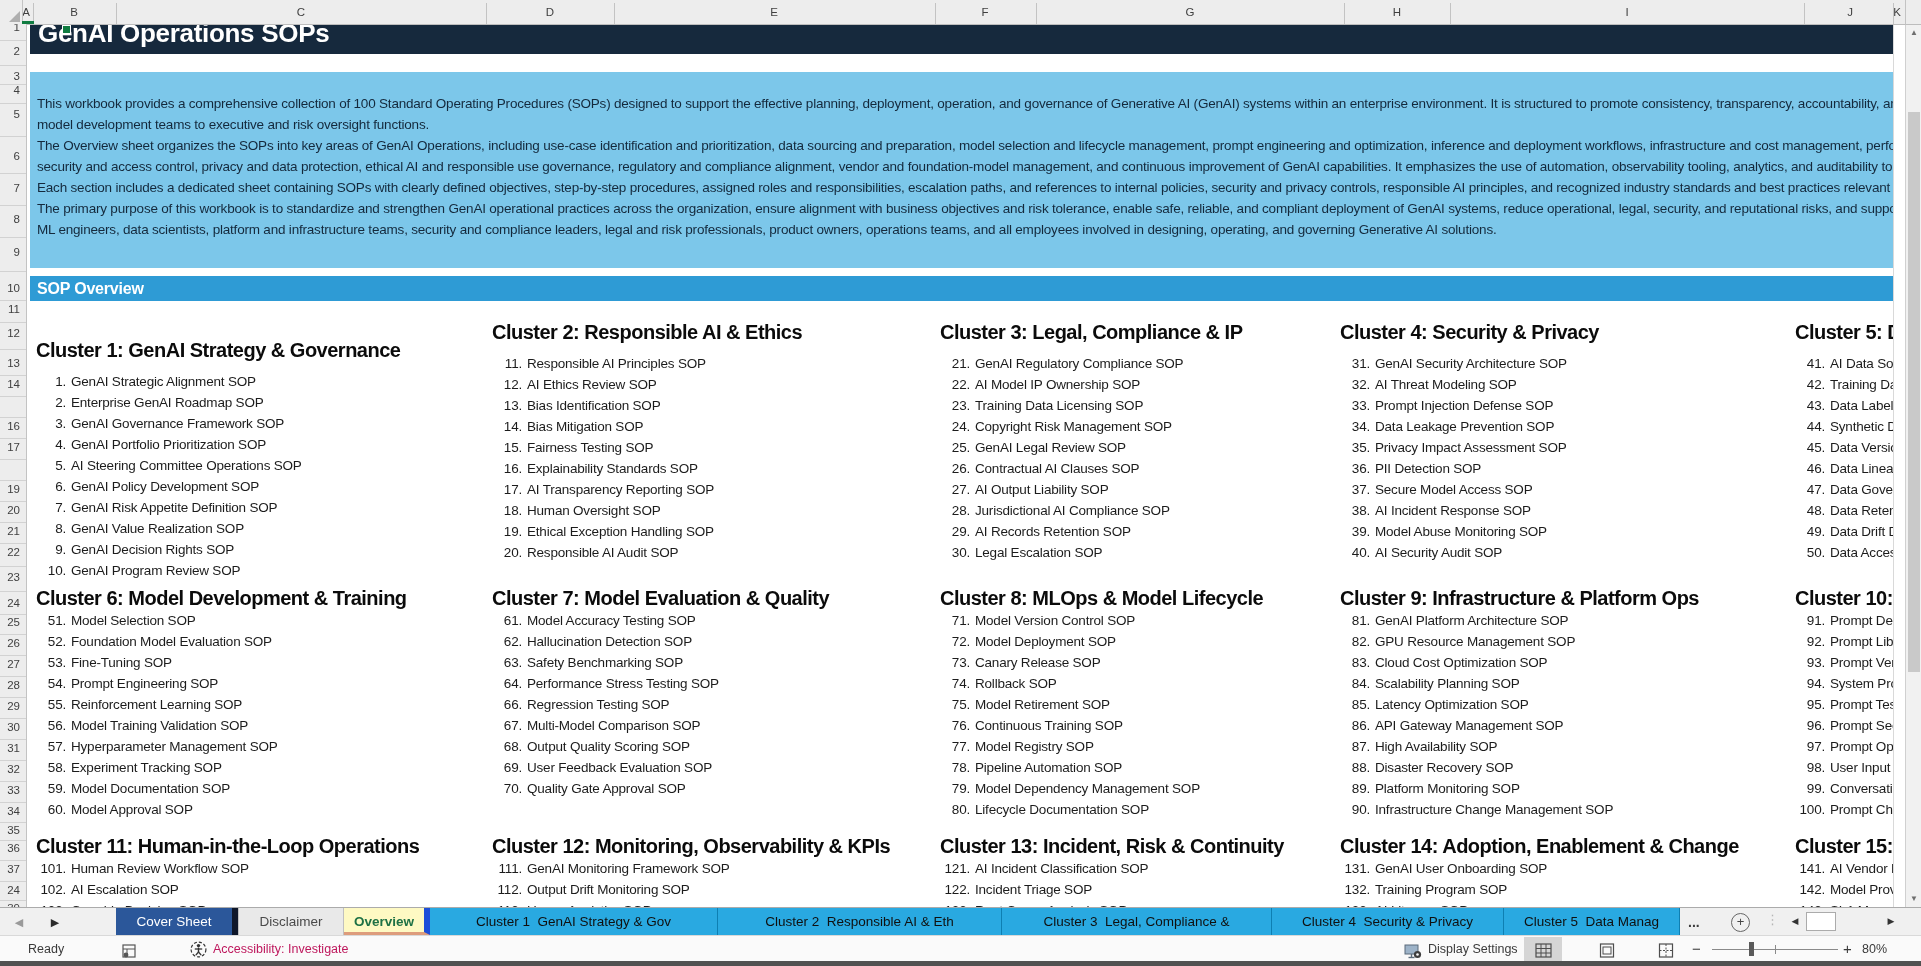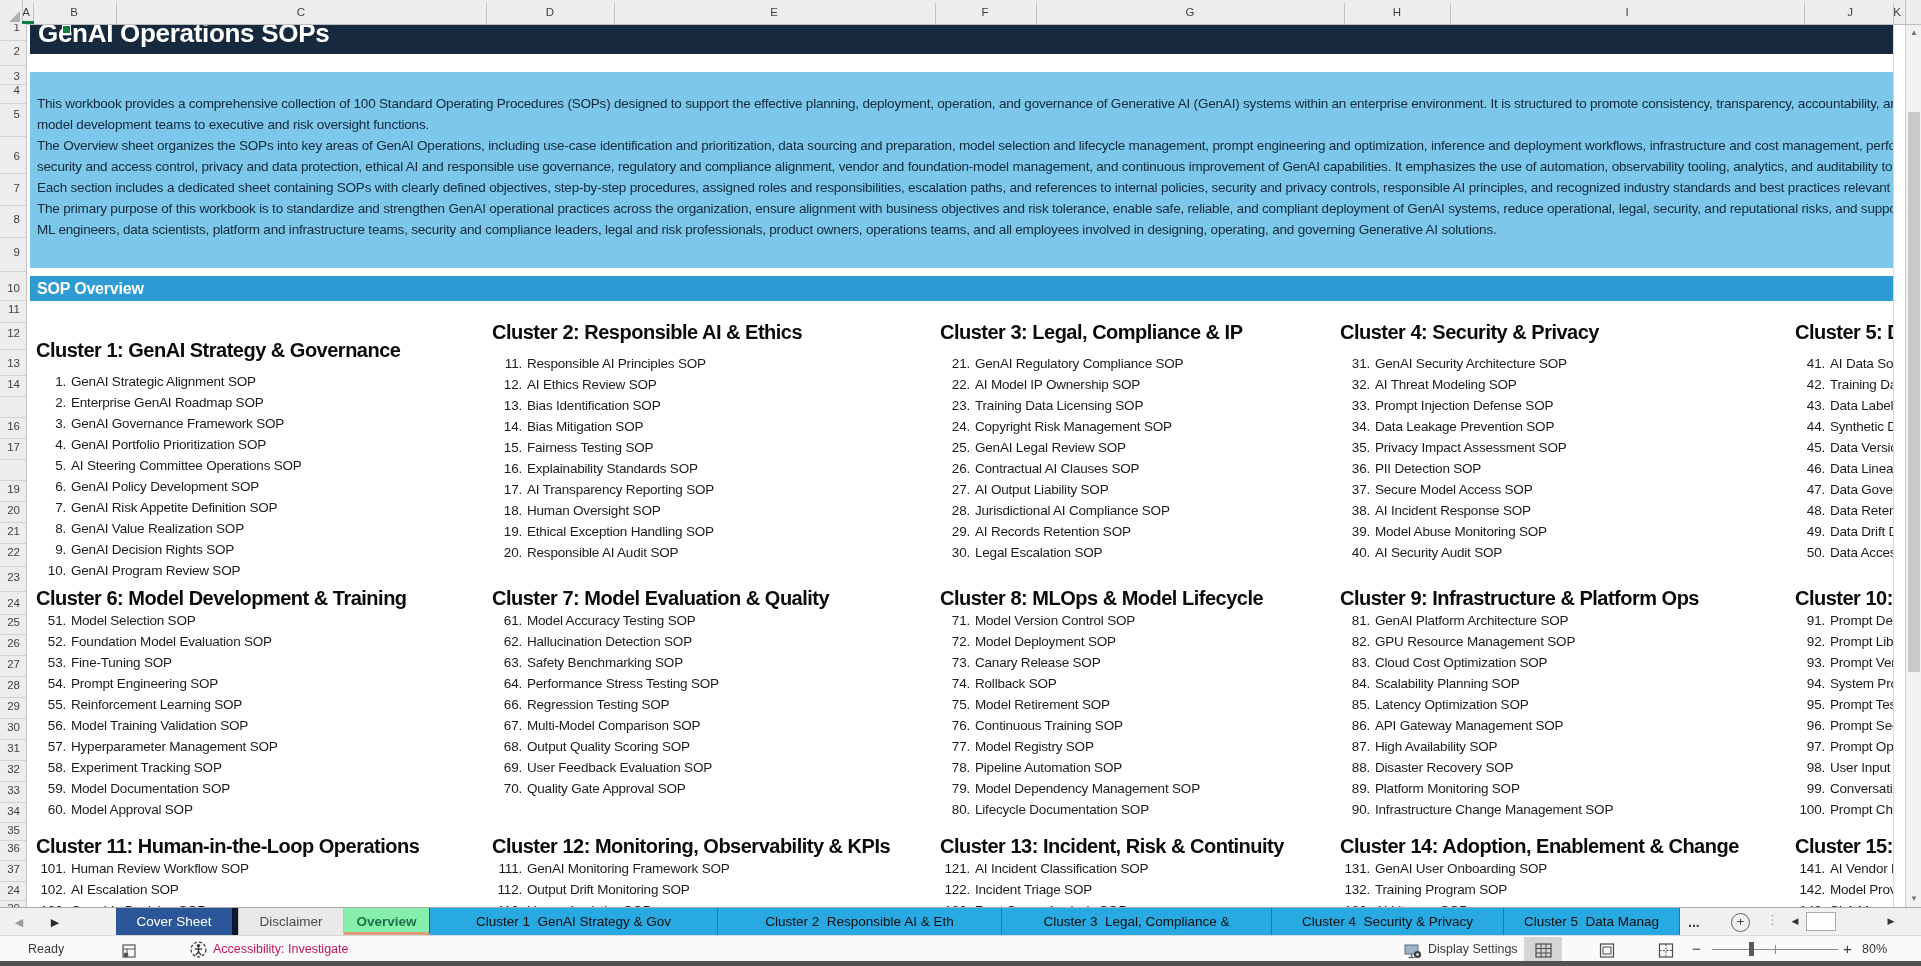--- a/index.html
+++ b/index.html
@@ -44,21 +44,21 @@
   .scroll-arrow{position:absolute;left:0;width:16px;height:17px;text-align:center;line-height:17px;
                 font-size:8px;color:#6F6F6F;}
   #vscroll-thumb{position:absolute;left:2px;top:88px;width:12px;height:560px;background:#C9C9C9;}
   
   #tabbar{left:0;top:907px;width:1921px;height:28px;background:#F0F0F0;border-top:1px solid #ABABAB;z-index:10;}
   .tab-nav{position:absolute;top:0;height:28px;width:30px;text-align:center;line-height:28px;font-size:11px;}
   .sheet-tab{position:absolute;top:0;height:27px;line-height:27px;text-align:center;font-size:13.5px;
              white-space:pre;overflow:hidden;box-sizing:border-box;}
   .tab-navy{background:#2B579A;color:#FFFFFF;border-right:6px solid #0f172a;}
   .tab-gray{background:#E9E9E9;color:#4A4A4A;border-right:1px solid #C0C0C0;border-left:1px solid #C0C0C0;}
-  .tab-active{background:#86efac;color:#1E7145;font-weight:bold;border-bottom:3px solid #DD9C7C;border-right:1px solid #1d4ed8;}
+  .tab-active{background:#fef9c3;color:#1E7145;font-weight:bold;border-bottom:3px solid #DD9C7C;border-right:6px solid #1d4ed8;}
   .tab-blue{background:#29A9E1;color:#101010;border-right:1px solid #0E7FB2;}
   #tab-overflow{position:absolute;top:0;height:28px;line-height:28px;font-size:14px;color:#3E3E3E;font-weight:bold;}
   #new-sheet-btn{position:absolute;top:5px;width:17px;height:17px;border:1px solid #666;border-radius:50%;
                  text-align:center;line-height:16px;font-size:13px;color:#444;}
   #tab-dots{position:absolute;top:4px;font-size:13px;color:#B5B5B5;}
   .hscroll-btn{position:absolute;top:4px;width:18px;height:19px;text-align:center;line-height:19px;font-size:9px;color:#333;}
   #hscroll-thumb{position:absolute;top:4px;width:30px;height:19px;background:#FFFFFF;border:1px solid #ABABAB;box-sizing:border-box;}
   
   #statusbar{left:0;top:935px;width:1921px;height:26px;background:#FAFAFA;border-top:1px solid #D9D9D9;z-index:10;
              font-size:12.5px;color:#3A3A3A;}

